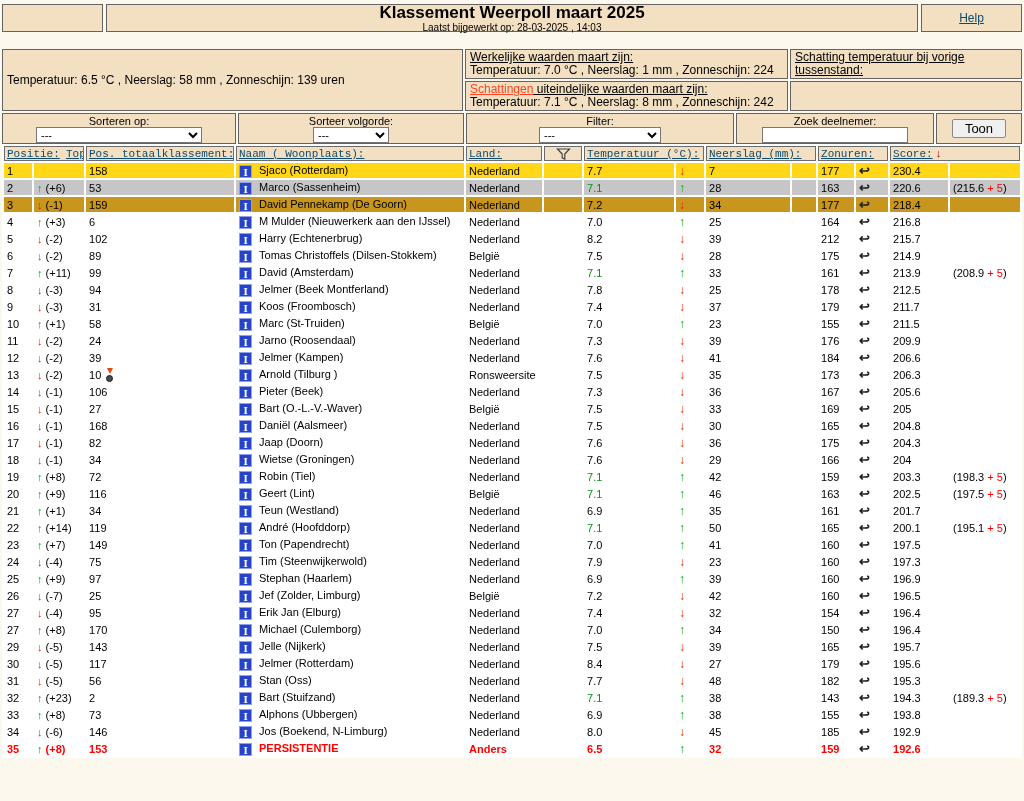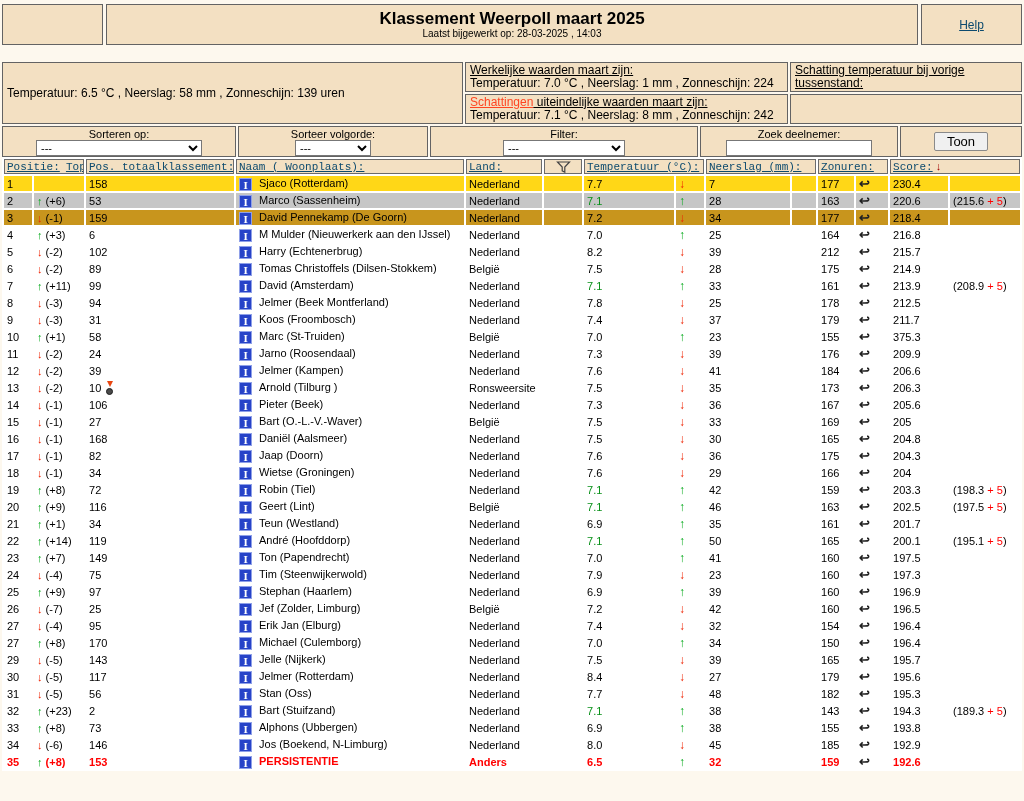--- a/index.html
+++ b/index.html
@@ -6,21 +6,21 @@
   html,body { margin:0; padding:0; }
   body {
     width:1024px; height:801px; overflow:hidden;
     background:#fdf8ee;
     font-family:"Liberation Sans", sans-serif;
     color:#000;
   }
   .panel { background:#f3e0c2; border:1px solid #636363; }
 
   
-  .topbar { display:flex; gap:3px; margin:4px 2px 0 2px; height:41px; }
+  .topbar { display:flex; gap:3px; margin:4px 2px 0 2px; height:28px; }
   .topbar .spacer { width:101px; }
   .topbar .titlebox { flex:1; display:flex; flex-direction:column; align-items:center; justify-content:center; }
   .page-title { font-size:17px; font-weight:bold; line-height:19px; }
   .page-subtitle { font-size:10px; line-height:12px; }
   .topbar .helpbox { width:101px; display:flex; align-items:center; justify-content:center; }
   a.link { color:#0c4a6e; text-decoration:underline; cursor:pointer; }
   .help-link { font-size:12px; }
 
   
   .infogrid { display:grid; grid-template-columns:461px 323px auto; grid-template-rows:30px 30px; gap:2px; margin:17px 2px 0 2px; }
@@ -97,21 +97,21 @@
     <div>Temperatuur: 7.1 °C , Neerslag: 8 mm , Zonneschijn: 242 uren</div>
   </div>
   <div class="panel cell"></div>
 </div>
 
 <div class="controlsrow">
   <div class="panel cell" style="width:234px">
     <div class="ctl-label">Sorteren op:</div>
     <select class="sel-wide"><option>---</option></select>
   </div>
-  <div class="panel cell" style="width:190px">
+  <div class="panel cell" style="width:226px">
     <div class="ctl-label">Sorteer volgorde:</div>
     <select class="sel-small"><option>---</option></select>
   </div>
   <div class="panel cell" style="width:268px">
     <div class="ctl-label">Filter:</div>
     <select class="sel-mid"><option>---</option></select>
   </div>
   <div class="panel cell" style="width:198px">
     <div class="ctl-label">Zoek deelnemer:</div>
     <input class="zoek" type="text" value="" style="">
@@ -312,21 +312,21 @@
         <td>58</td>
         <td><span class="nameicon">I</span><span>Marc (St-Truiden)</span></td>
         <td>België</td>
         <td></td>
         <td><span>7.0</span></td>
         <td><span class="up t-arrow">↑</span></td>
         <td>23</td>
         <td></td>
         <td>155</td>
         <td><span class="loopicon">↩</span></td>
-        <td>375.3</td>
+        <td>211.5</td>
         <td></td>
       </tr>
       <tr>
         <td>11</td>
         <td><span class="dn">↓</span> (-2)</td>
         <td>24</td>
         <td><span class="nameicon">I</span><span>Jarno (Roosendaal)</span></td>
         <td>Nederland</td>
         <td></td>
         <td><span>7.3</span></td>

